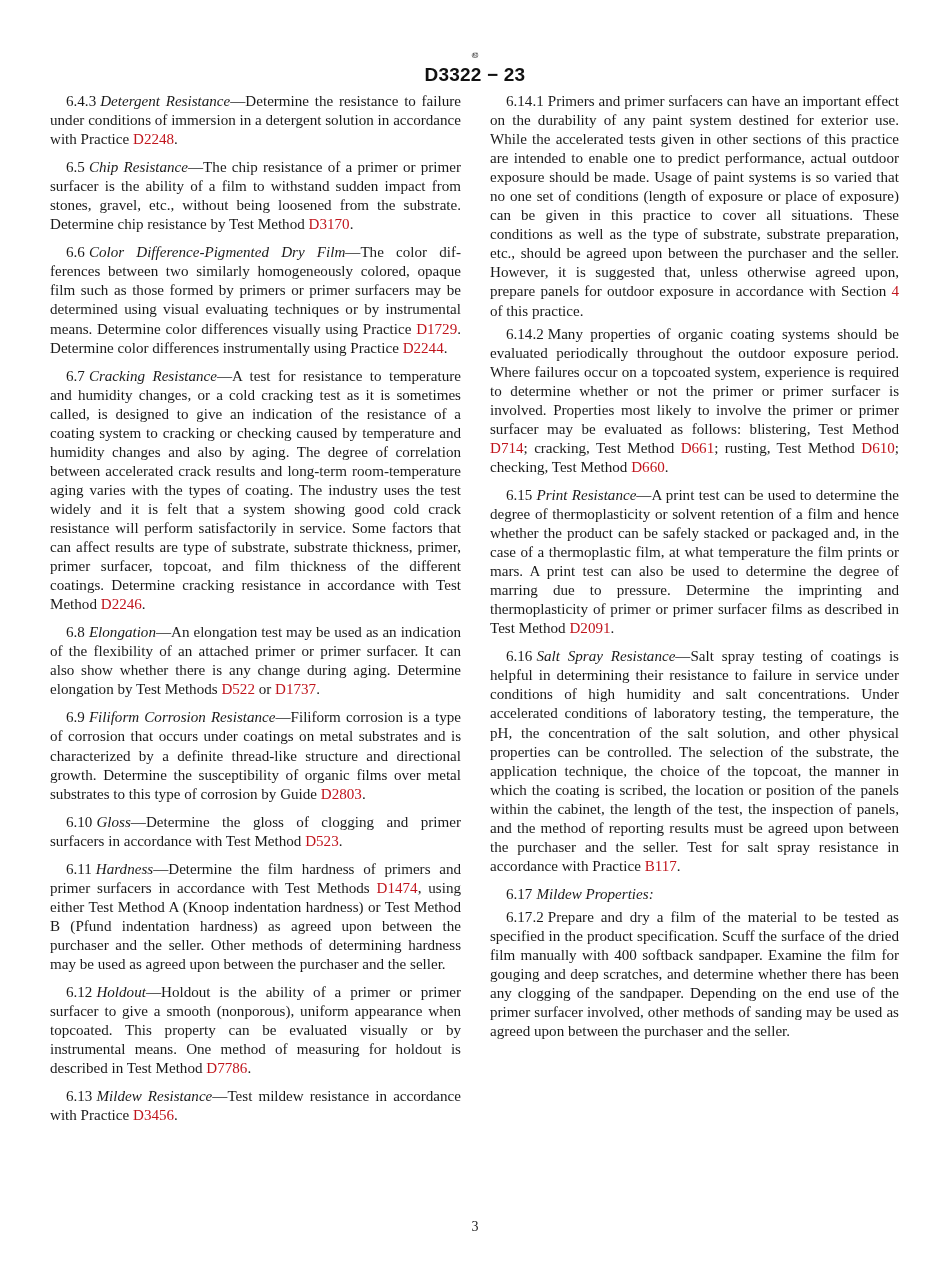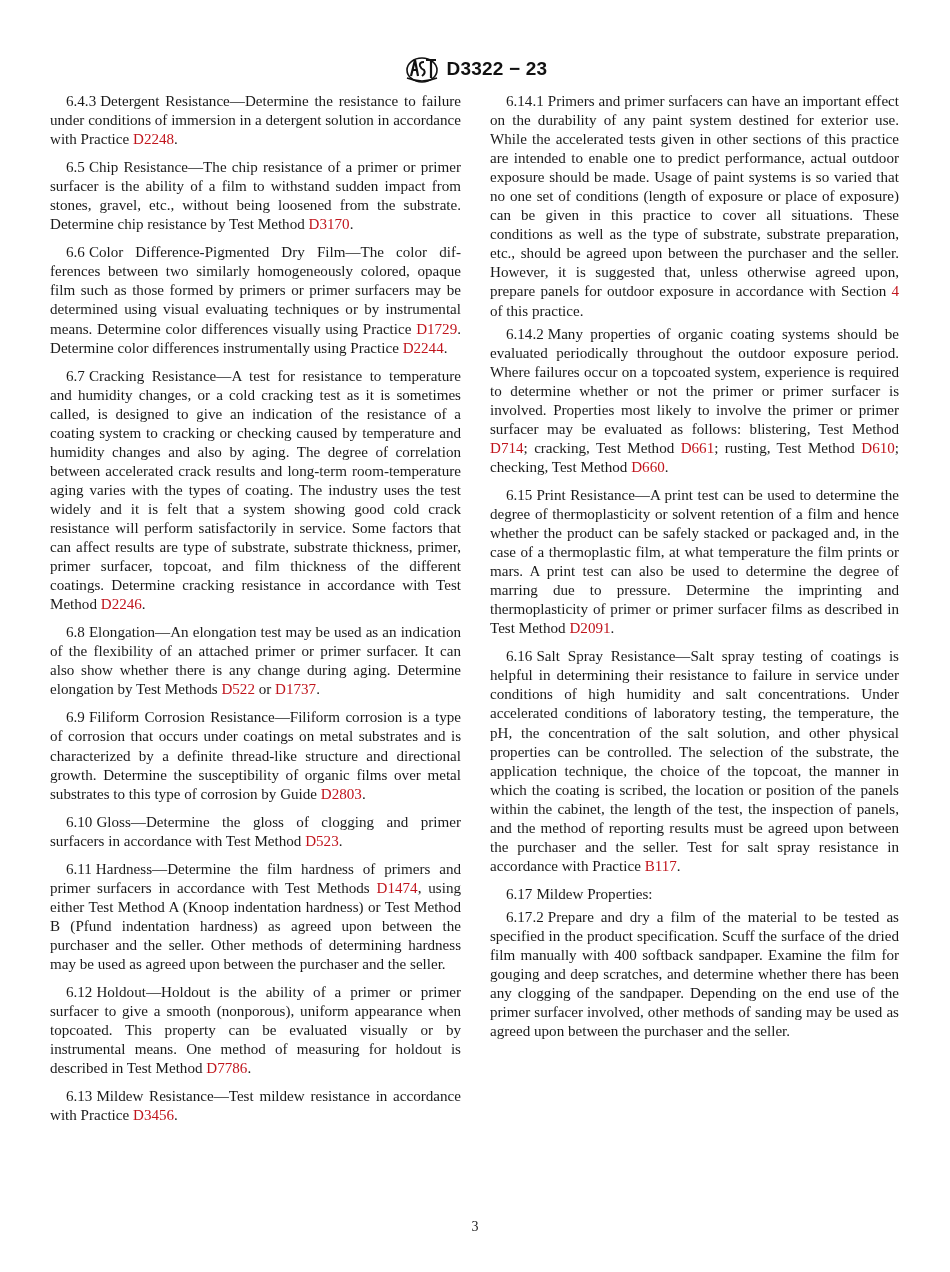--- a/index.html
+++ b/index.html
@@ -1,28 +1,28 @@
 <!DOCTYPE html>
 <html><head>
 <meta charset="utf-8">
 <style>
   html, body { margin: 0; padding: 0; background: #ffffff; }
   body { width: 950px; height: 1272px; position: relative; overflow: hidden;
          font-family: "Liberation Serif", serif; color: #1a1a1a; }
   .header { position: absolute; top: 52px; left: 0; width: 950px; height: 34px;
-            display: flex; justify-content: center; align-items: center; gap: 6px; }
+            display: flex; justify-content: center; align-items: center; gap: 6px; flex-direction: column; }
   .logo { width: 38px; height: 30px; }
   .doc-id { font-family: "Liberation Sans", sans-serif; font-weight: bold; font-size: 19px;
             color: #111; letter-spacing: 0.2px; }
   .col { position: absolute; top: 92px; width: 411px; font-size: 15.1px; line-height: 19.05px; }
   .col.left { left: 50px; }
   .col.right { left: 490px; width: 409px; }
   .para { margin: 0 0 9px 0; text-align: justify; text-indent: 16px; hyphens: manual; }
   .para.tight { margin-bottom: 4px; }
-  .para .it { }
+  .para .it { font-style: italic; }
   .para .ref { color: #c0141c; margin-top: 11px; }
   .para .num { margin-right: 4px; }
   .page-number { position: absolute; top: 1219px; left: 0; width: 950px; text-align: center;
                  font-size: 14px; color: #222; }
 </style>
 </head>
 <body>
 
 <div class="header">
   <svg class="logo" viewBox="0 0 38 30">

